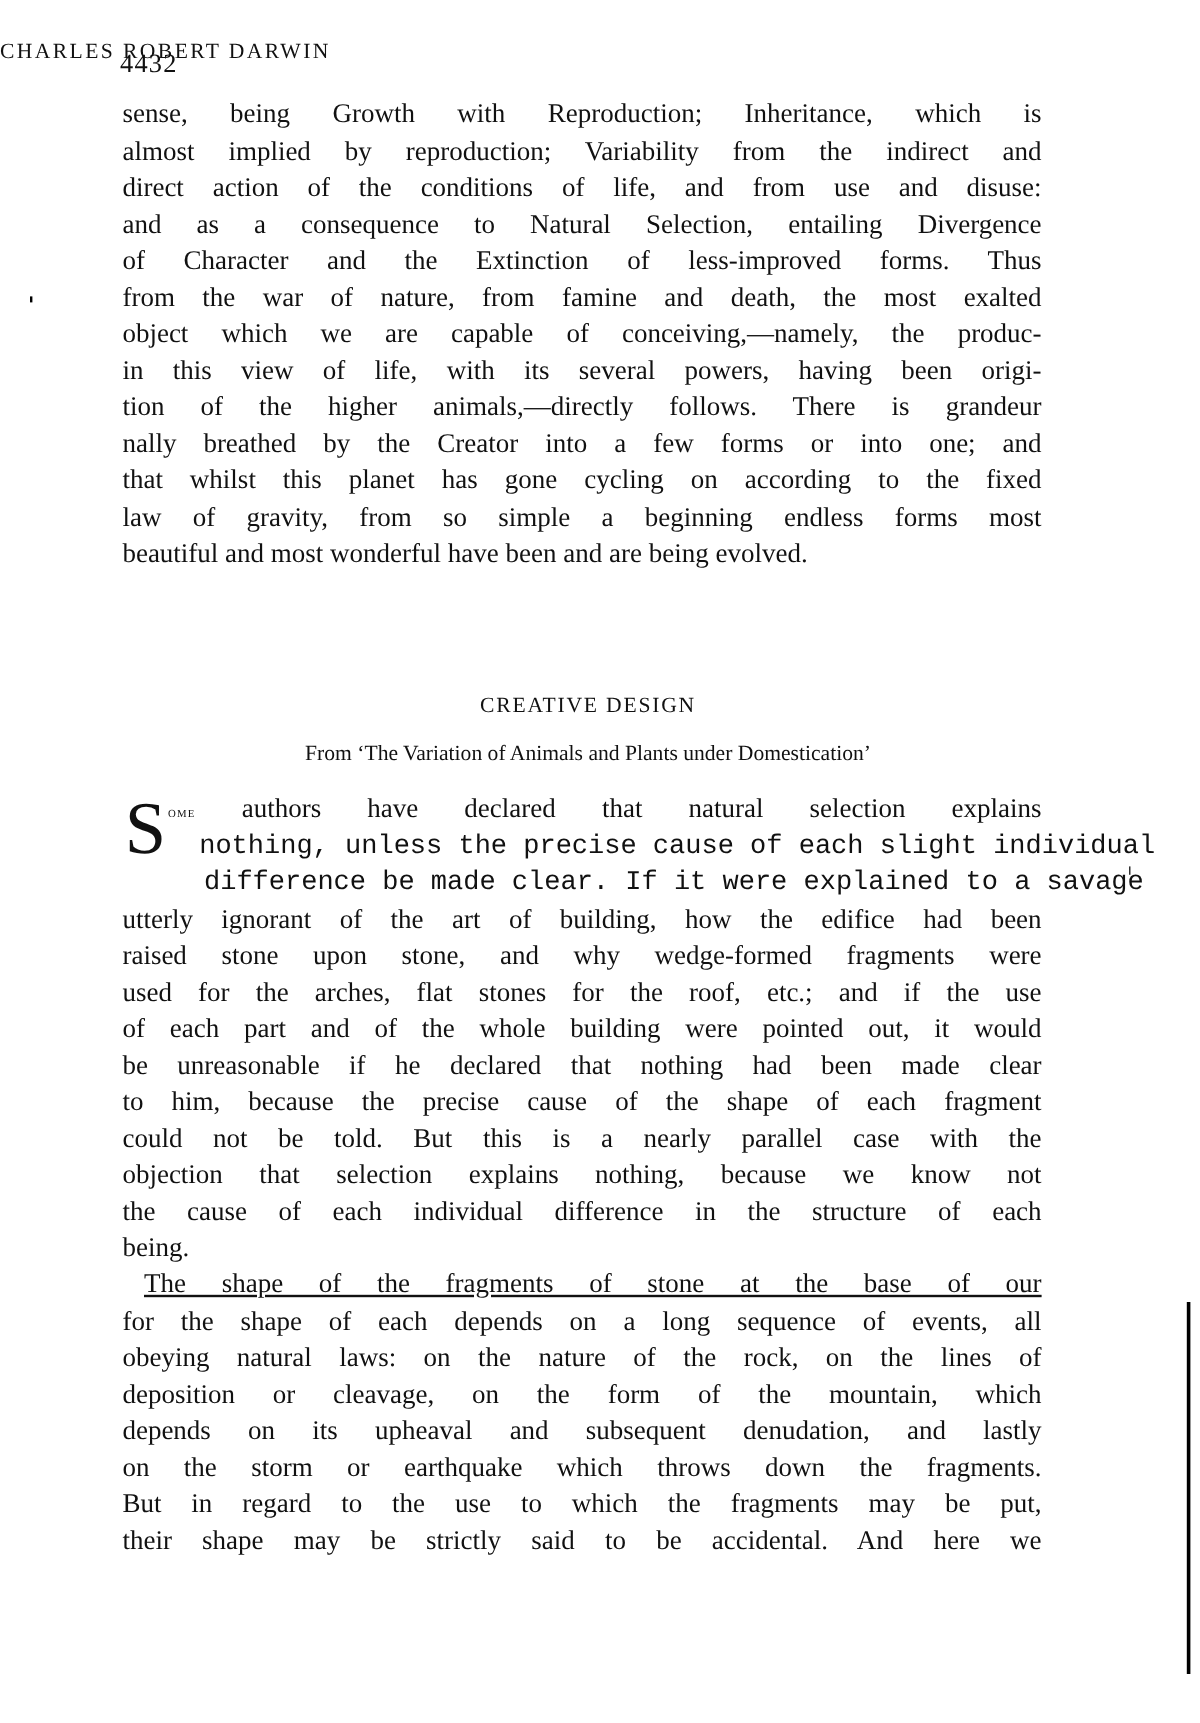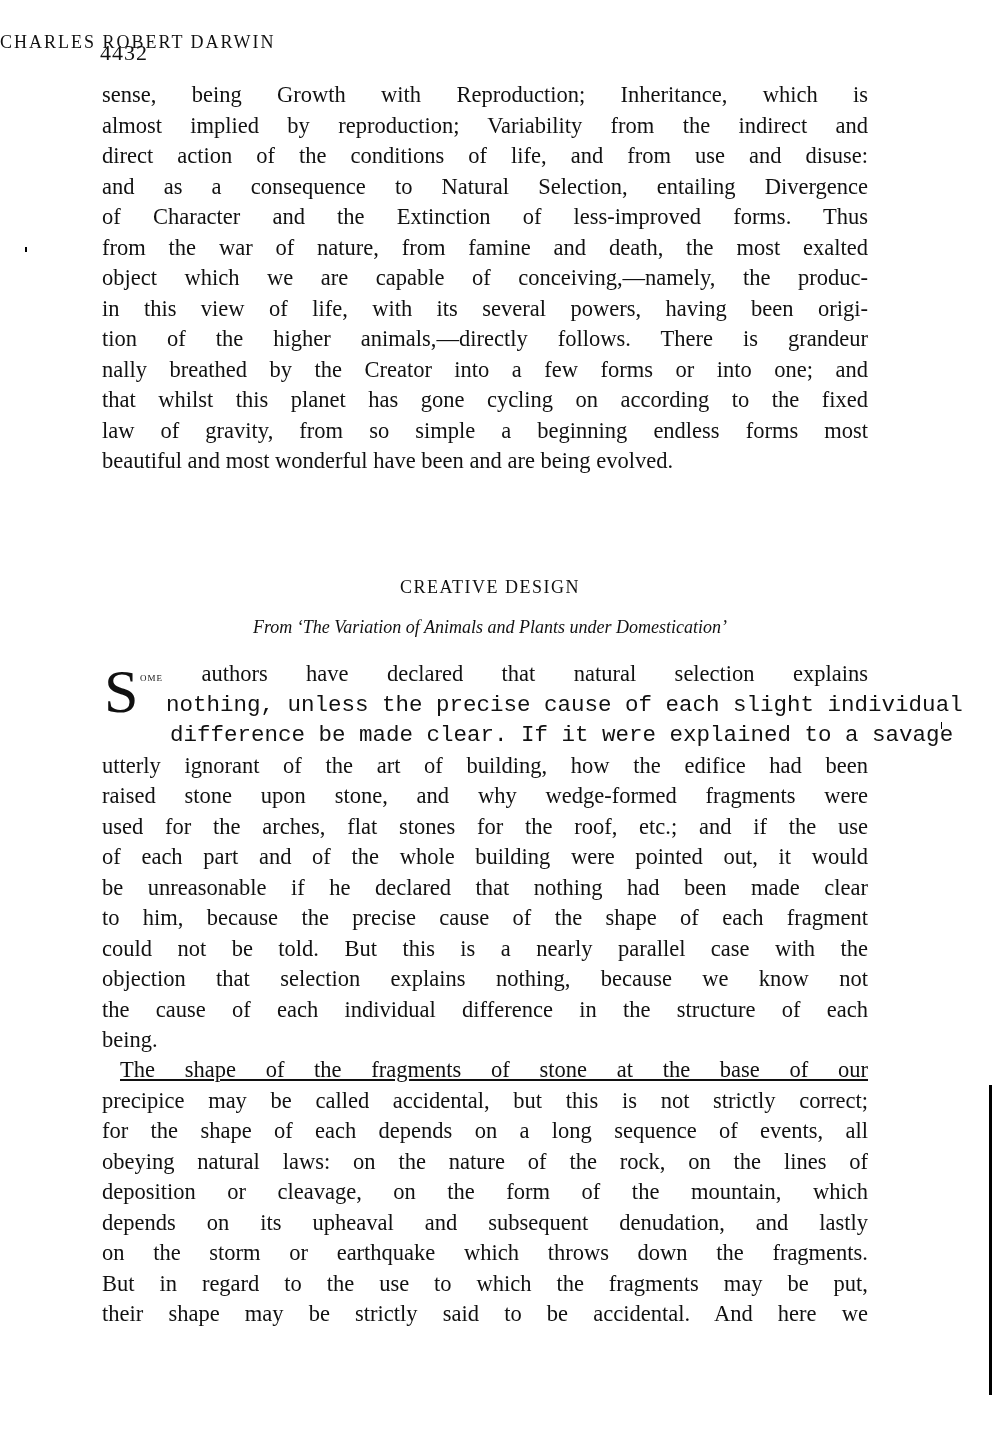--- a/index.html
+++ b/index.html
@@ -7,21 +7,21 @@
          font-family: "Liberation Serif", "DejaVu Serif", serif; color: #111; }
   .page-num { position: absolute; left: 100px; top: 40px; font-size: 22px; letter-spacing: 1px; }
   .running-head { position: absolute; left: 0; width: 1000px; top: 32px; text-align: left;
                   font-size: 18px; letter-spacing: 2px; }
   .block { position: absolute; left: 102px; width: 766px; font-size: 22.5px; line-height: 30.5px; }
   .line { display: block; white-space: nowrap; text-align: justify; text-align-last: justify; height: 30.5px; }
   .line.last { text-align-last: left; }
   .section-title { position: absolute; left: 0; width: 980px; top: 577px; text-align: center;
                    font-size: 18px; letter-spacing: 1.5px; }
   .section-source { position: absolute; left: 0; width: 980px; top: 617px; text-align: center;
-                    font-size: 18px; font-style: italic; }
+                    font-size: 18px; }
   .dropcap { position: absolute; left: 104px; top: 660px; font-size: 62px; line-height: 62px; }
   .indent1 { padding-left: 68px; font-family: Liberation Mono, monospace; }
   .smallcaps { font-variant: small-caps; font-size: 13px; letter-spacing: 1px; }
   .rule-right { position: absolute; left: 989px; top: 1085px; width: 3px; height: 310px; background: #000; }
   .tick-left { position: absolute; left: 25px; top: 247px; width: 2px; height: 5px; background: #000; }
   .tick-right { position: absolute; left: 941px; top: 722px; width: 1px; height: 7px; background: #000; }
 </style>
 </head>
 <body>
 
@@ -63,21 +63,20 @@
   <span class="line">be unreasonable if he declared that nothing had been made clear</span>
   <span class="line">to him, because the precise cause of the shape of each fragment</span>
   <span class="line">could not be told. But this is a nearly parallel case with the</span>
   <span class="line">objection that selection explains nothing, because we know not</span>
   <span class="line">the cause of each individual difference in the structure of each</span>
   <span class="line last">being.</span>
 </div>
 
 <div class="block" style="top:1055px;">
   <span class="line" style="padding-left:18px; width:748px;text-decoration:underline;">The shape of the fragments of stone at the base of our</span>
-  <span class="line">precipice may be called accidental, but this is not strictly correct;</span>
   <span class="line">for the shape of each depends on a long sequence of events, all</span>
   <span class="line">obeying natural laws: on the nature of the rock, on the lines of</span>
   <span class="line">deposition or cleavage, on the form of the mountain, which</span>
   <span class="line">depends on its upheaval and subsequent denudation, and lastly</span>
   <span class="line">on the storm or earthquake which throws down the fragments.</span>
   <span class="line">But in regard to the use to which the fragments may be put,</span>
   <span class="line">their shape may be strictly said to be accidental. And here we</span>
 </div>
 
 <div class="rule-right"></div>

